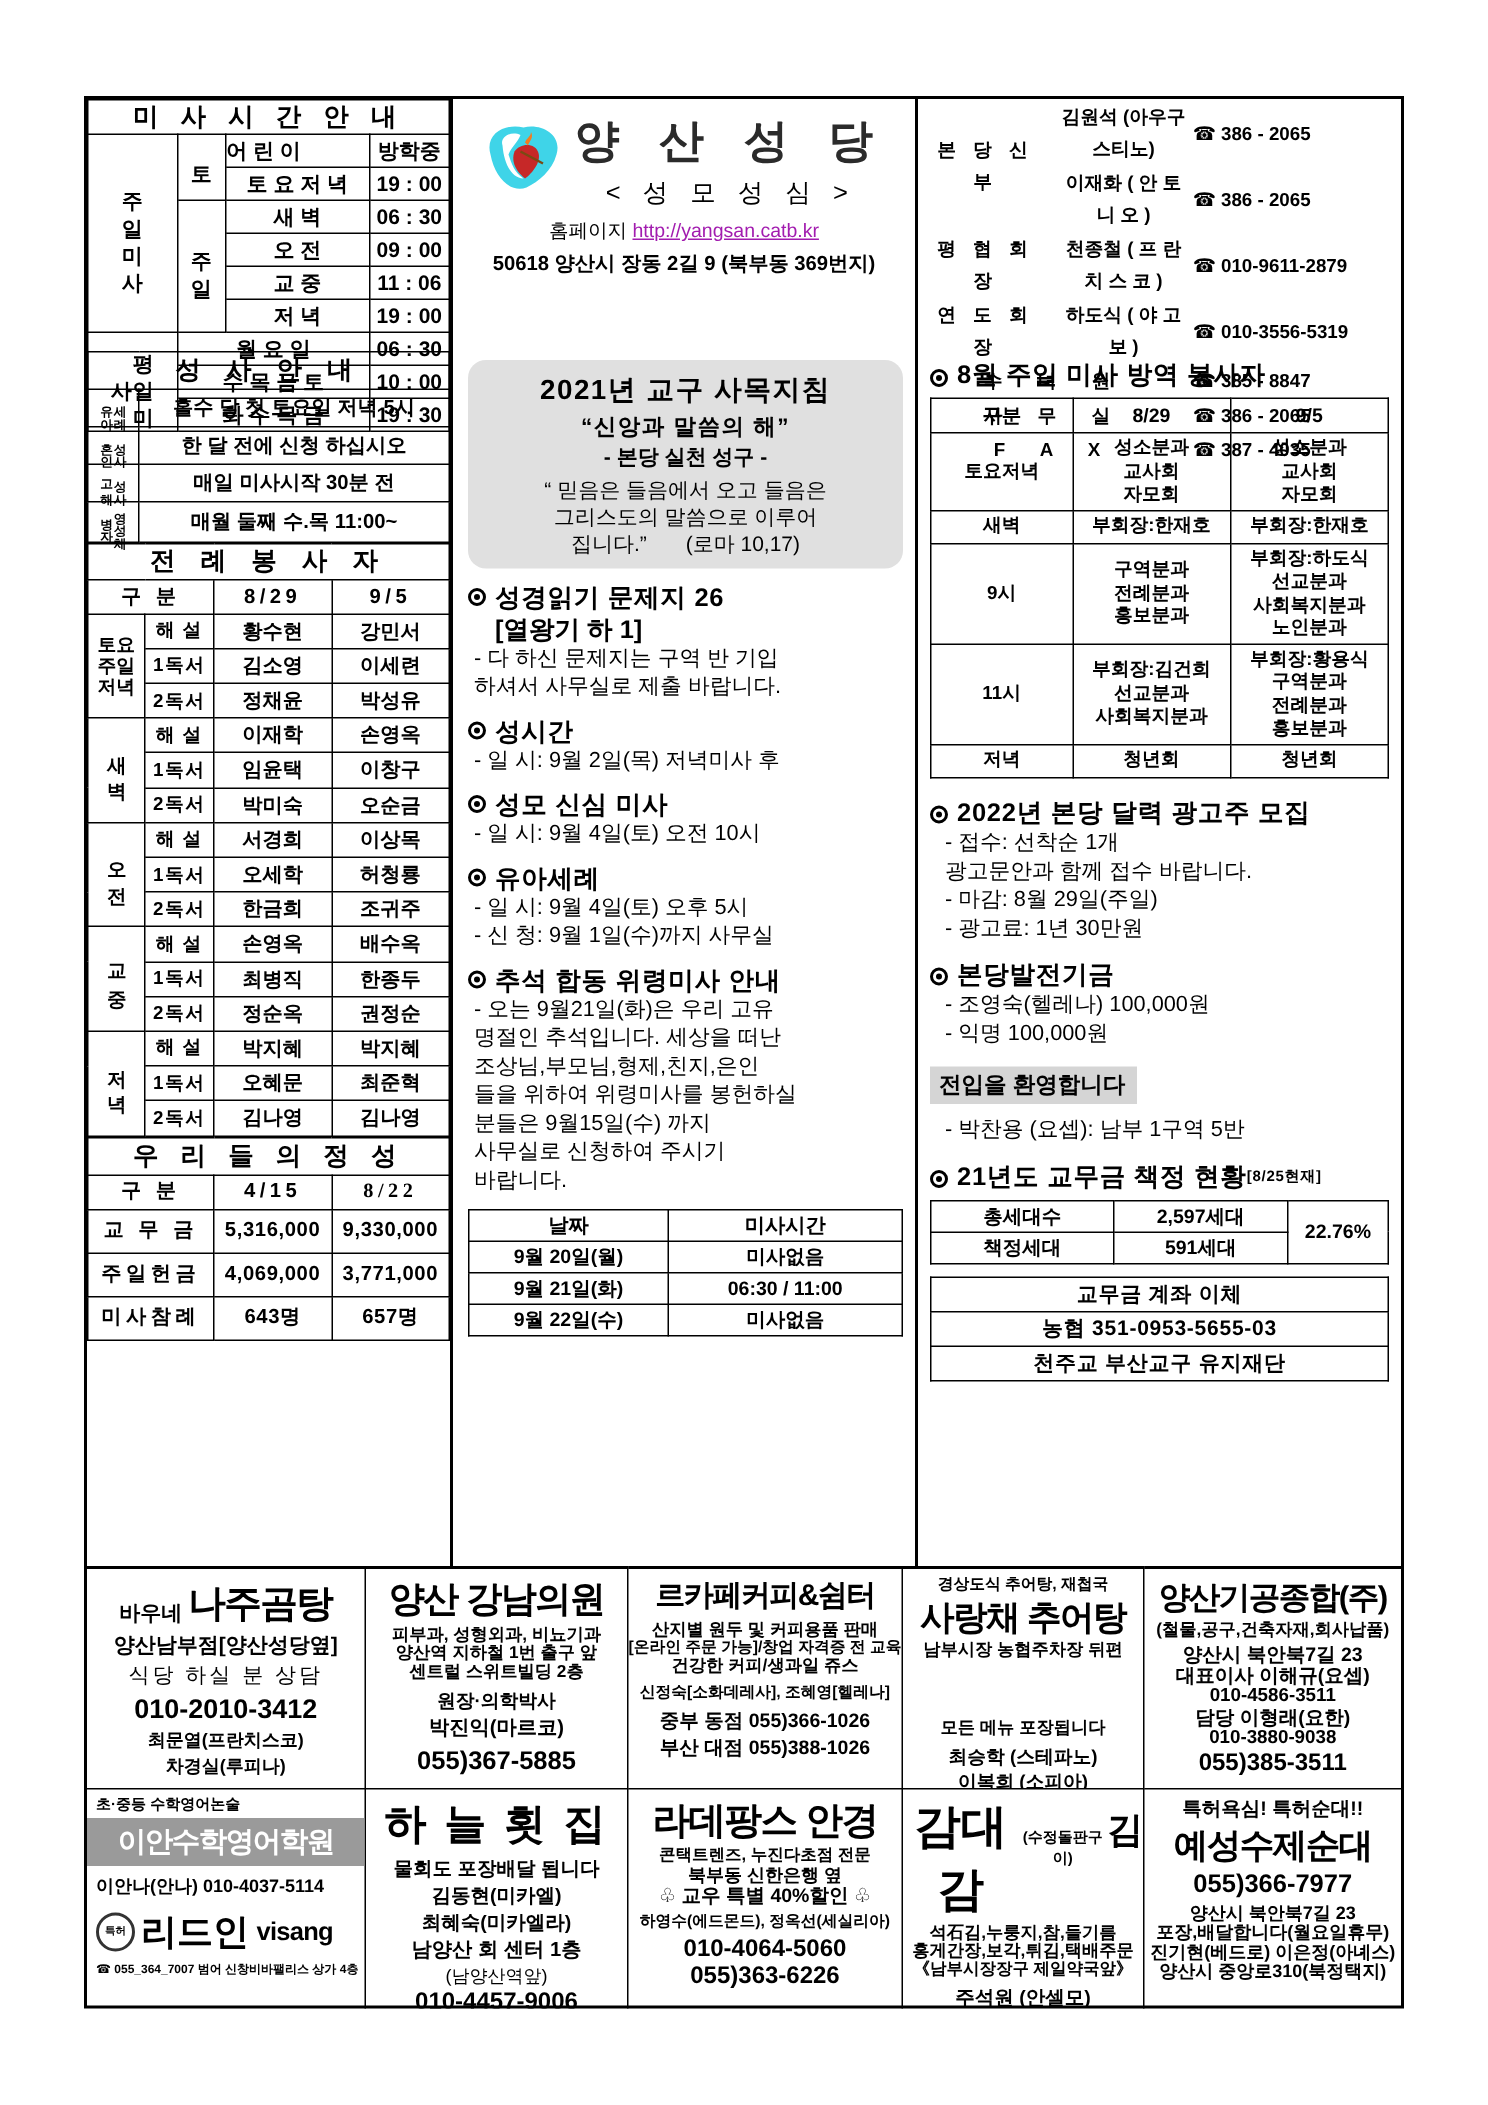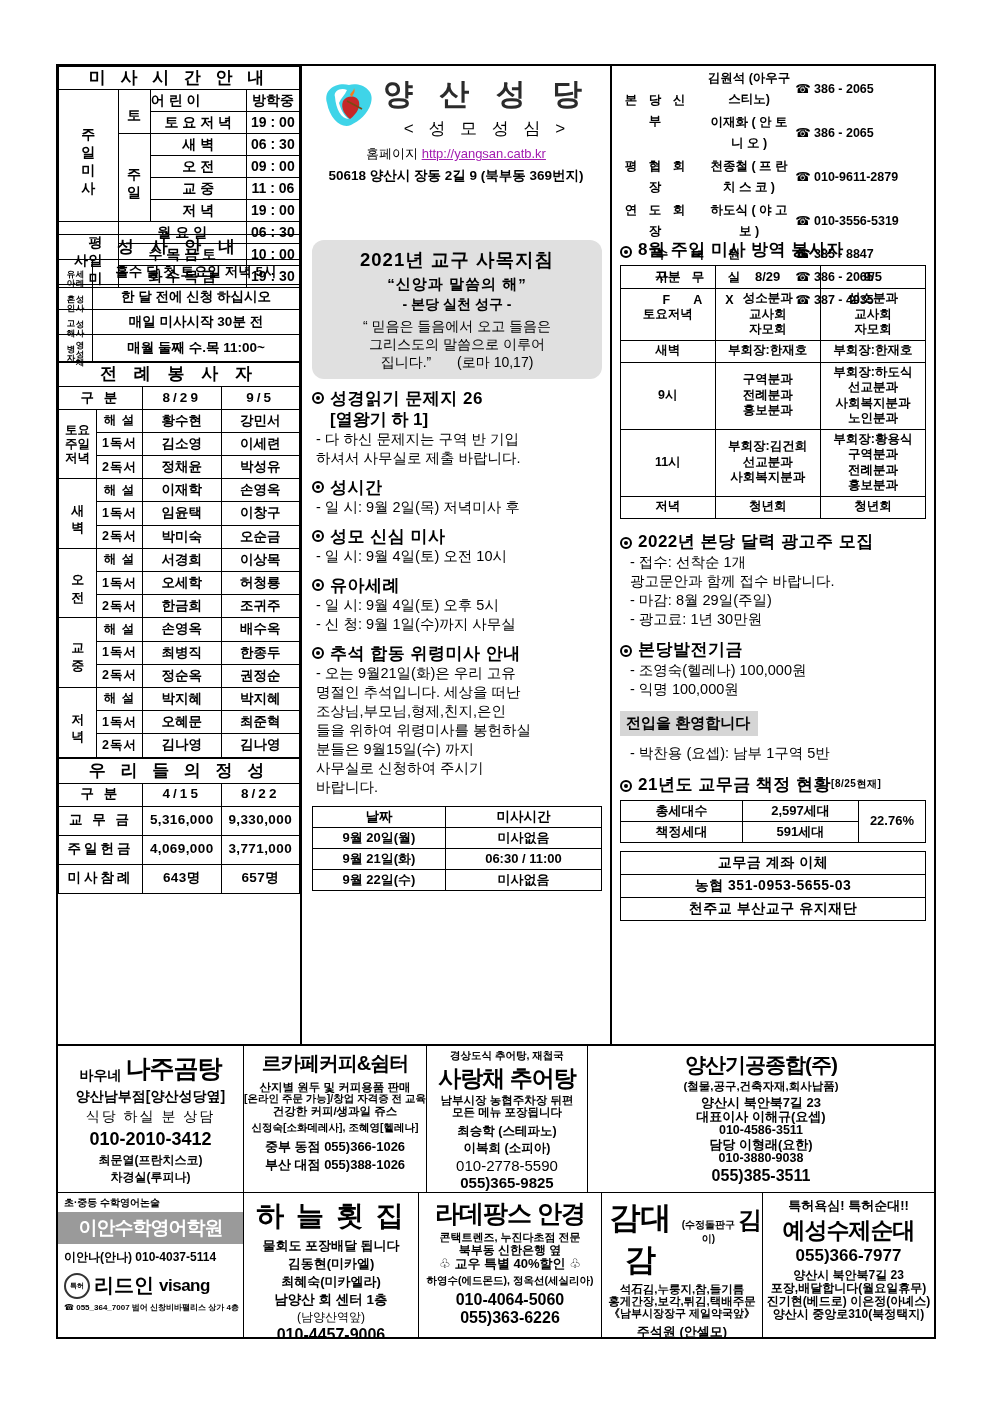--- a/index.html
+++ b/index.html
@@ -407,21 +407,21 @@
           </table>
 
       <table class="g t-off">
         <tbody>
               <tr>
                 <td class="sechead" colspan="3">우 리 들 의 정 성</td>
               </tr>
         <tr>
           <td class="subhd" style="width:84px;height:23px;">구  분</td>
           <td class="subhd" style="height:23px;">4/15</td>
-          <td class="subhd" style="height:23px;">8/22</td>
+          <td class="subhd" style="height:23px;font-family:Liberation Serif, serif;">8/22</td>
         </tr>
         <tr>
           <td class="subhd">교 무 금</td>
           <td class="money">5,316,000</td>
           <td class="money">9,330,000</td>
         </tr>
         <tr>
           <td class="subhd">주일헌금</td>
           <td class="money">4,069,000</td>
           <td class="money">3,771,000</td>
@@ -650,36 +650,45 @@
           <span style="font-size:14px;font-weight:bold;margin-right:4px;">바우네</span>
           <span style="font-size:25px;font-weight:bold;letter-spacing:-1px;">나주곰탕</span>
         </div>
         <div style="font-size:14px;font-weight:bold;margin-top:3px;">양산남부점[양산성당옆]</div>
         <div style="font-size:14px;margin-top:2px;letter-spacing:2px;">식당 하실 분 상담</div>
         <div style="font-size:18px;font-weight:bold;margin-top:3px;">010-2010-3412</div>
         <div style="font-size:12px;font-weight:bold;margin-top:2px;">최문열(프란치스코)</div>
         <div style="font-size:12px;font-weight:bold;">차경실(루피나)</div>
       </div>
 
+      <div class="ad" style="flex:0 0 175px;">
+        <div style="font-size:24px;font-weight:bold;margin-top:4px;letter-spacing:-1px;">양산 강남의원</div>
+        <div class="l" style="font-size:11.5px;font-weight:bold;margin-top:2px;">피부과, 성형외과, 비뇨기과</div>
+        <div class="l" style="font-size:11.5px;font-weight:bold;">양산역 지하철 1번 출구 앞</div>
+        <div class="l" style="font-size:11.5px;font-weight:bold;">센트럴 스위트빌딩 2층</div>
+        <div style="font-size:12.5px;font-weight:bold;margin-top:5px;">원장·의학박사</div>
+        <div style="font-size:13.5px;font-weight:bold;">박진익(마르코)</div>
+        <div style="font-size:17px;font-weight:bold;margin-top:3px;">055)367-5885</div>
+      </div>
 
       <div class="ad" style="flex:0 0 183px;">
         <div style="font-size:20px;font-weight:bold;margin-top:4px;letter-spacing:-1px;">르카페커피&amp;쉼터</div>
         <div class="l" style="font-size:11.5px;font-weight:bold;margin-top:4px;">산지별 원두 및 커피용품 판매</div>
         <div class="l" style="font-size:10.5px;font-weight:bold;">[온라인 주문 가능]/창업 자격증 전 교육</div>
         <div class="l" style="font-size:11.5px;font-weight:bold;">건강한 커피/생과일 쥬스</div>
         <div style="font-size:10.5px;font-weight:bold;margin-top:4px;">신정숙[소화데레사], 조혜영[헬레나]</div>
         <div style="font-size:13px;font-weight:bold;margin-top:3px;">중부 동점 055)366-1026</div>
         <div style="font-size:13px;font-weight:bold;">부산 대점 055)388-1026</div>
       </div>
 
       <div class="ad" style="flex:0 0 161px;">
         <div style="font-size:10.5px;font-weight:bold;margin-top:3px;">경상도식 추어탕, 재첩국</div>
         <div style="font-size:23px;font-weight:bold;letter-spacing:-1px;">사랑채 추어탕</div>
         <div class="l" style="font-size:11.5px;font-weight:bold;">남부시장 농협주차장 뒤편</div>
-        <div class="l" style="font-size:11.5px;font-weight:bold;">모든 메뉴 포장됩니다</div>
+        <div class="l" style="font-size:11.5px;font-weight:bold;margin-top:40px;">모든 메뉴 포장됩니다</div>
         <div style="font-size:12.5px;font-weight:bold;margin-top:4px;">최승학 (스테파노)</div>
         <div style="font-size:12.5px;font-weight:bold;">이복희 (소피아)</div>
         <div style="font-size:15px;font-weight:normal;">010-2778-5590</div>
         <div style="font-size:15px;font-weight:bold;">055)365-9825</div>
       </div>
 
       <div class="ad" style="flex:1 1 auto;">
         <div style="font-size:21px;font-weight:bold;margin-top:5px;letter-spacing:-1px;">양산기공종합(주)</div>
         <div style="font-size:11.5px;font-weight:bold;">(철물,공구,건축자재,회사납품)</div>
         <div class="l" style="font-size:13px;font-weight:bold;margin-top:2px;">양산시 북안북7길 23</div>
@@ -692,21 +701,21 @@
     </div>
 
     <div class="adrow r2">
 
       <div class="ad" style="flex:0 0 186px;">
         <div style="font-size:10px;font-weight:bold;text-align:left;padding-left:6px;margin-top:3px;">초·중등 수학영어논술</div>
         <div class="banner-gray" style="font-size:19px;letter-spacing:-1px;padding:3px 0;margin-top:2px;">이안수학영어학원</div>
         <div style="font-size:12px;font-weight:bold;text-align:left;padding-left:6px;margin-top:5px;">이안나(안나) 010-4037-5114</div>
         <div style="display:flex;align-items:center;justify-content:flex-start;padding-left:6px;margin-top:6px;">
           <span style="display:inline-block;width:26px;height:26px;border-radius:50%;border:2px solid #333;font-size:7px;line-height:22px;font-weight:bold;">특허</span>
-          <span style="font-size:20px;font-weight:bold;margin-left:4px;">리드인</span>
+          <span style="font-size:24px;font-weight:bold;margin-left:4px;">리드인</span>
           <span style="font-size:17px;font-weight:bold;margin-left:5px;letter-spacing:-0.5px;">visang</span>
         </div>
         <div style="font-size:8px;font-weight:bold;text-align:left;padding-left:6px;margin-top:3px;">☎ 055_364_7007  범어 신창비바팰리스 상가 4층</div>
       </div>
 
       <div class="ad" style="flex:0 0 175px;">
         <div style="font-size:28px;font-weight:bold;margin-top:4px;letter-spacing:2px;">하 늘 횟 집</div>
         <div style="font-size:13px;font-weight:bold;margin-top:2px;">물회도 포장배달 됩니다</div>
         <div style="font-size:13px;font-weight:bold;">김동현(미카엘)</div>
         <div style="font-size:13px;font-weight:bold;">최혜숙(미카엘라)</div>

